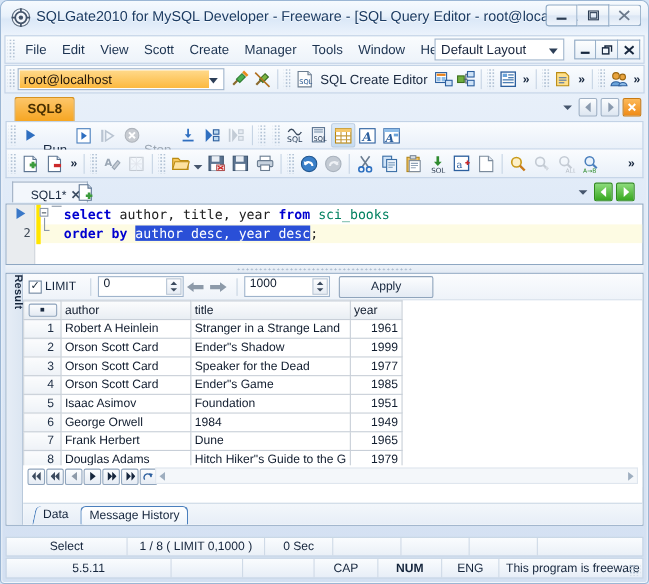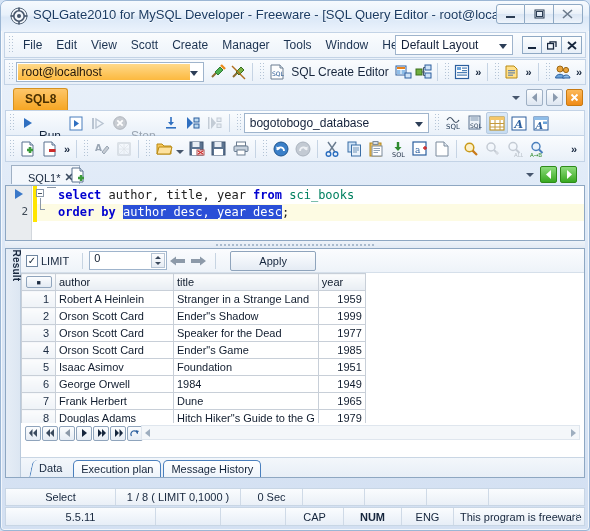--- a/index.html
+++ b/index.html
@@ -580,24 +580,20 @@
     <div class="tbbtn">
       <svg width="15" height="14" viewBox="0 0 15 14">
         <rect x="1" y="1" width="1.5" height="12" fill="#c3ccd6"></rect>
         <path d="M4 1 L4 13 L9 7 Z" fill="#c3ccd6"></path>
         <rect x="10" y="2" width="4" height="3.5" fill="#e6ecf3" stroke="#c3ccd6"></rect>
         <rect x="10" y="8" width="4" height="3.5" fill="#e6ecf3" stroke="#c3ccd6"></rect>
       </svg>
     </div>
     <div class="tbsep"></div>
     <div class="gripper"></div>
-    <div class="dbcombo">
-      <div class="txt">bogotobogo_database</div>
-      <div class="arr"></div>
-    </div>
     <div class="gripper" style="margin-left:4px"></div>
     <div class="tbbtn">
       <svg width="16" height="16" viewBox="0 0 16 16">
         <path d="M2 5 q3 -5 6 0 t6 0" stroke="#3a4a5e" fill="none" stroke-width="1.2"></path>
         <text x="1" y="14" font-size="7" fill="#243a55" font-family="DejaVu Sans, sans-serif">SQL</text>
       </svg>
     </div>
     <div class="tbbtn">
       <svg width="16" height="16" viewBox="0 0 16 16">
         <rect x="2" y="1" width="11" height="13" fill="#eef3f9" stroke="#5b7390"></rect>
@@ -850,41 +846,48 @@
           <svg width="17" height="14" viewBox="0 0 17 14">
               <path d="M1 7 L7 2.5 L7 5 L16 5 L16 9 L7 9 L7 11.5 Z" fill="#8d9aa9"></path>
             </svg>
         </span>
         <span class="grayarrow">
           <svg width="17" height="14" viewBox="0 0 17 14">
               <path d="M16 7 L10 2.5 L10 5 L1 5 L1 9 L10 9 L10 11.5 Z" fill="#8d9aa9"></path>
             </svg>
         </span>
         <span class="vsep"></span>
+        <span class="spin">
+          <span class="v">1000</span>
+          <span class="btns">
+              <i class="u"></i>
+              <i class="d"></i>
+            </span>
+        </span>
         <span class="applybtn">Apply</span>
       </div>
 
       <div class="grid">
         <table class="dg">
           <thead>
             <tr>
               <th class="corner">
                 <div class="cornerbtn">■</div>
               </th>
               <th style="width:118px">author</th>
               <th style="width:135px">title</th>
               <th style="width:47px">year</th>
             </tr>
           </thead>
           <tbody>
               <tr>
                 <td class="rownum">1</td>
                 <td class="">Robert A Heinlein</td>
                 <td class="">Stranger in a Strange Land</td>
-                <td class="num">1959</td>
+                <td class="num">1961</td>
               </tr>
               <tr>
                 <td class="rownum">2</td>
                 <td class="">Orson Scott Card</td>
                 <td class="">Ender"s Shadow</td>
                 <td class="num">1999</td>
               </tr>
               <tr>
                 <td class="rownum">3</td>
                 <td class="">Orson Scott Card</td>
@@ -966,23 +969,20 @@
           <span class="la"></span>
           <span class="ra"></span>
         </div>
       </div>
 
       <div class="btabs">
         <div class="btab active">
           <span>Data</span>
         </div>
         <div class="btab">
-          <span>Execution plan</span>
-        </div>
-        <div class="btab">
           <span>Message History</span>
         </div>
       </div>
 
     </div>
   </div>
 
   <div class="statusrow1">
     <div class="scell" style="width:110px">Select</div>
     <div class="scell" style="width:125px">1 / 8 ( LIMIT 0,1000 )</div>

